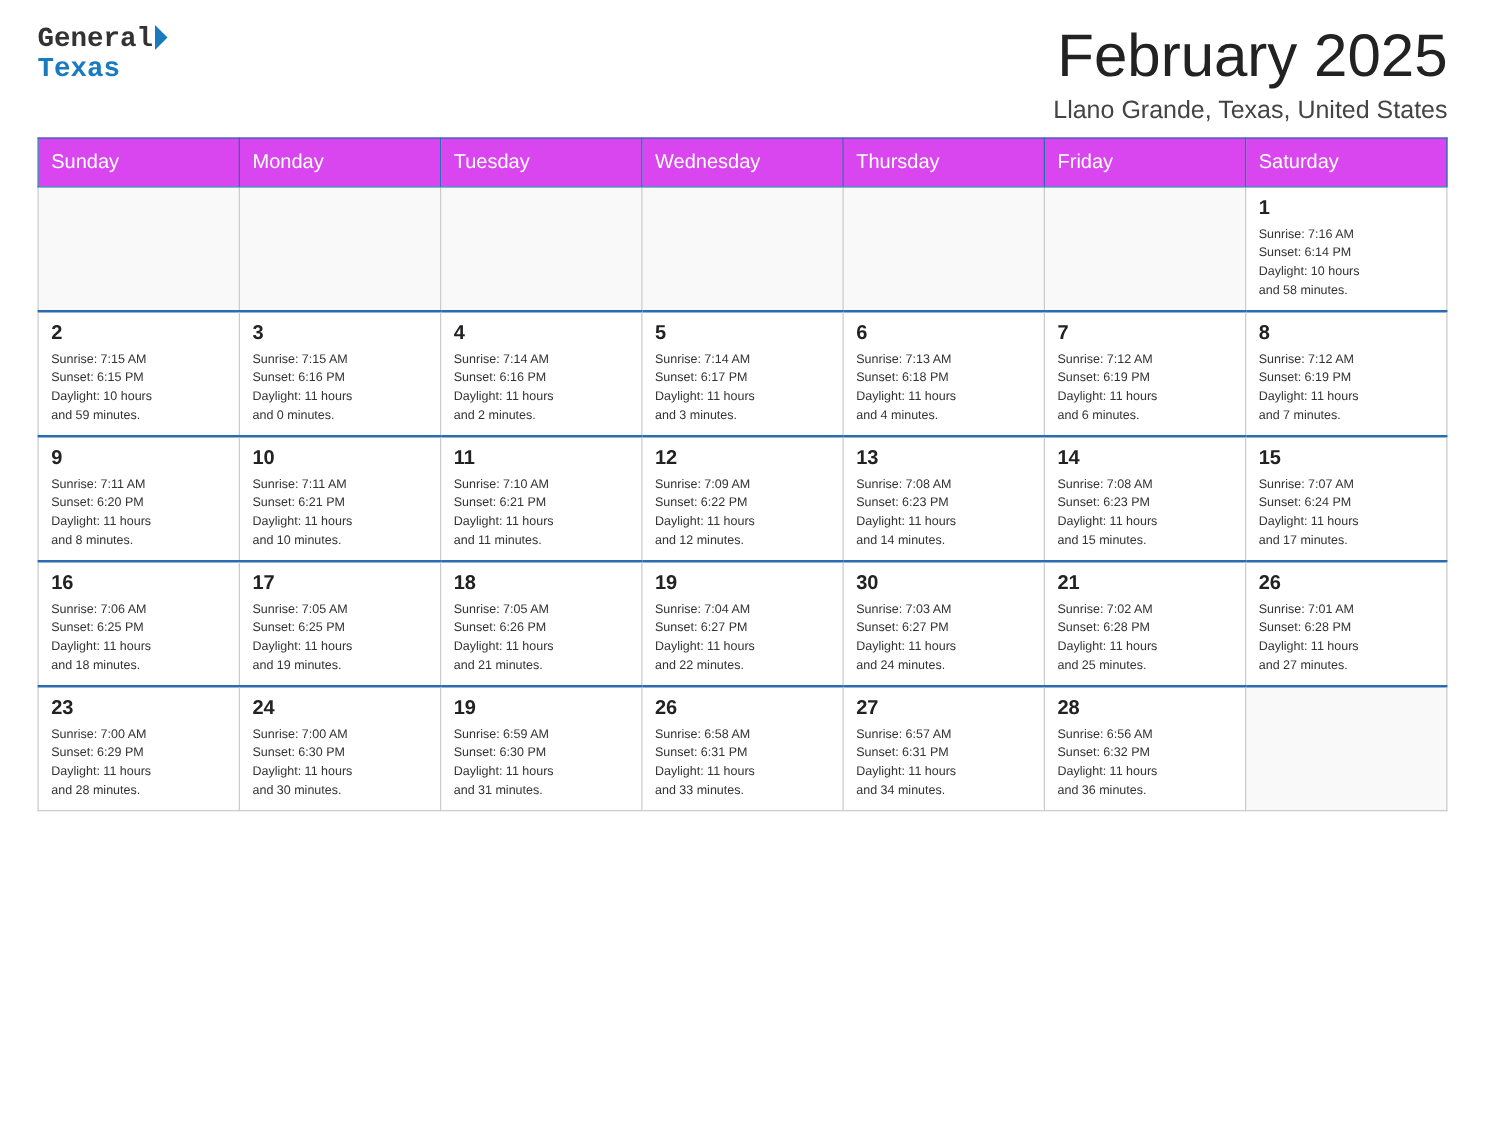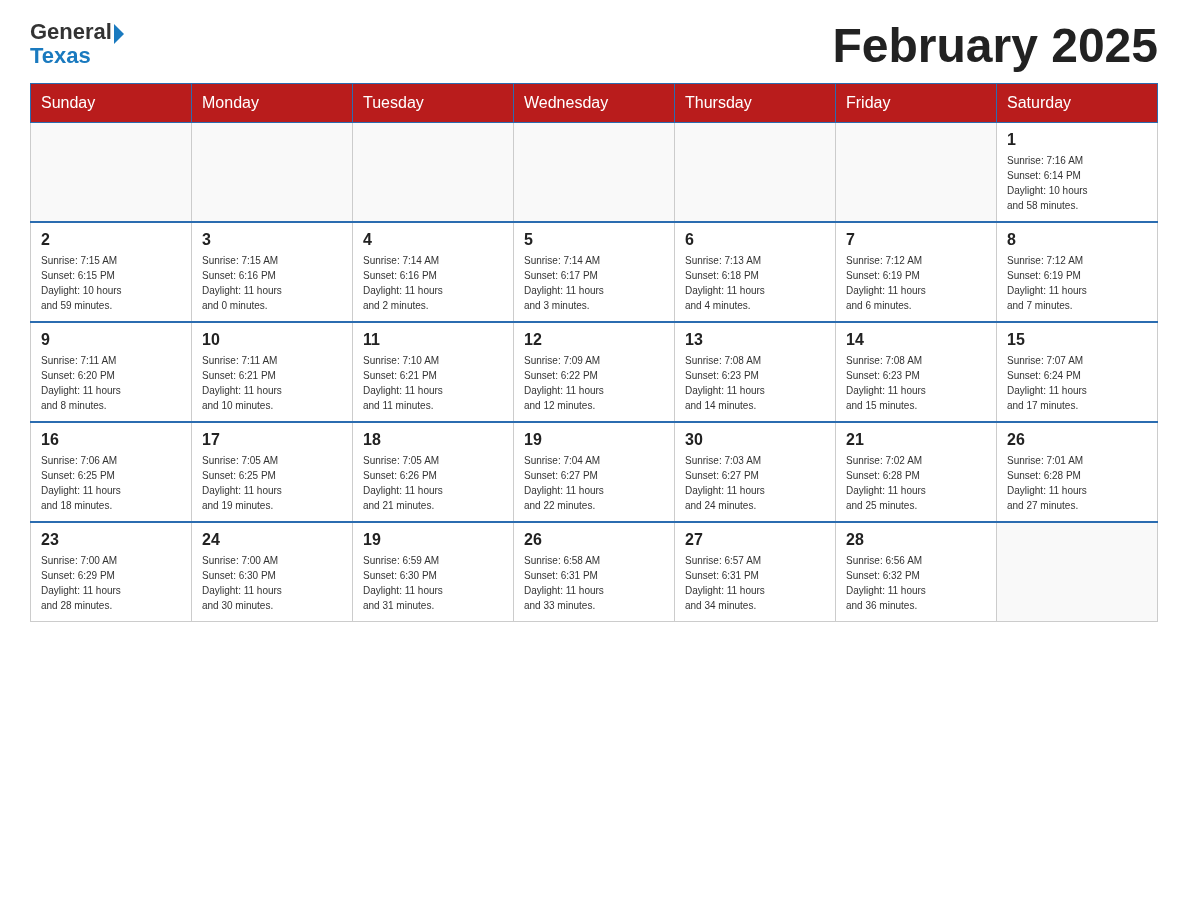--- a/index.html
+++ b/index.html
@@ -38,43 +38,44 @@
       width: 0;
       height: 0;
       border-left: 10px solid #1a7abf;
       border-top: 10px solid transparent;
       border-bottom: 10px solid transparent;
       margin-left: 2px;
       vertical-align: middle;
     }
     .logo-line {
       display: flex;
-      align-items: flex-end;
+      align-items: flex-start;
+      font-family: Liberation Mono, monospace;
     }
     .title-block {
       text-align: right;
     }
     .month-title {
       font-size: 48px;
-      font-weight: bold;
+      font-weight: normal;
       color: #222;
       line-height: 1.1;
     }
     .location {
       font-size: 20px;
       color: #444;
       margin-top: 4px;
     }
     .calendar {
       width: 100%;
       border-collapse: collapse;
       margin-top: 10px;
     }
     .calendar th {
-      background-color: #b91c1c;
+      background-color: #d946ef;
       color: #fff;
       font-size: 16px;
       font-weight: normal;
       padding: 10px 10px;
       text-align: left;
       border: 1px solid #2b6cb0;
     }
     .calendar td {
       vertical-align: top;
       padding: 8px 10px;
@@ -111,20 +112,21 @@
     <div class="logo-line">
       <span class="logo-general">General</span>
       <span class="logo-arrow"></span>
     </div>
     <div class="logo-line">
       <span class="logo-blue">Texas</span>
     </div>
   </div>
   <div class="title-block">
     <div class="month-title">February 2025</div>
+    <div class="location">Llano Grande, Texas, United States</div>
   </div>
 </div>
 
 <table class="calendar">
   <thead>
     <tr>
     <th>Sunday</th>
         <th>Monday</th>
         <th>Tuesday</th>
         <th>Wednesday</th>

